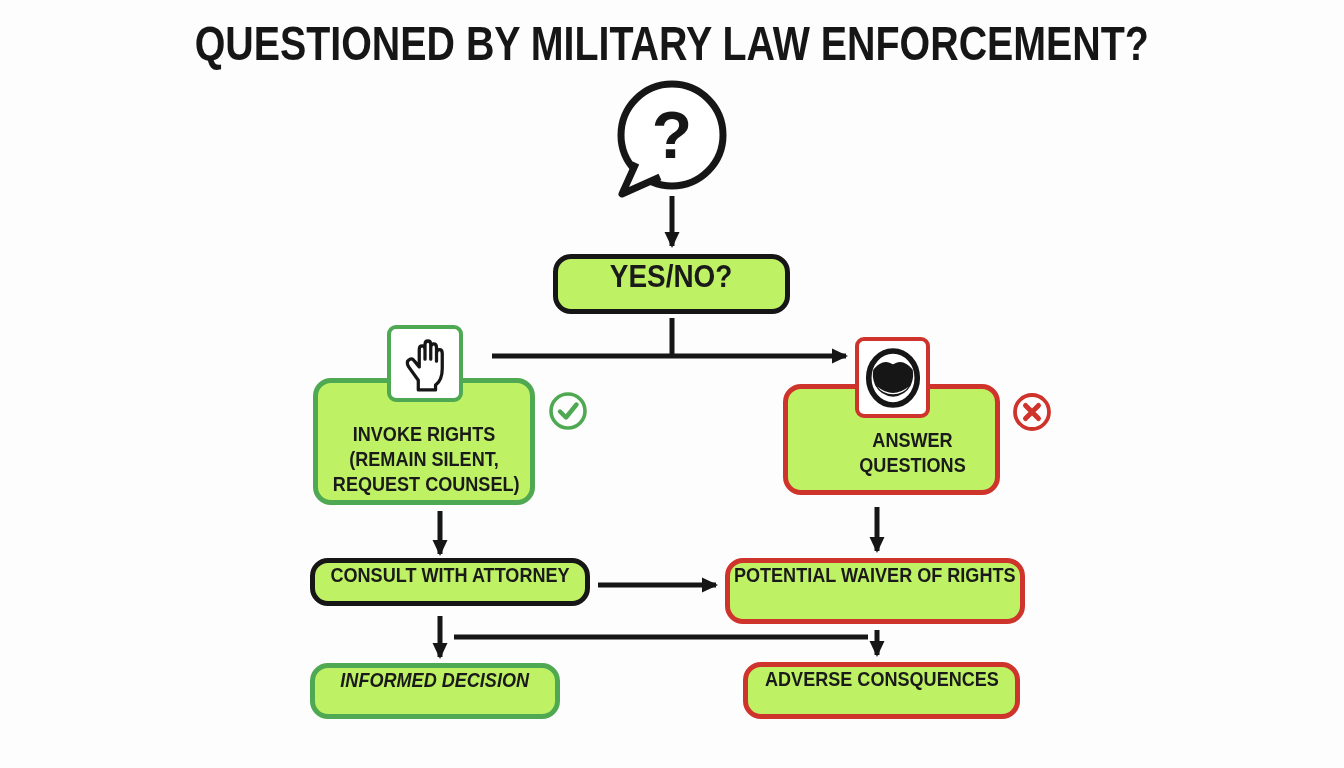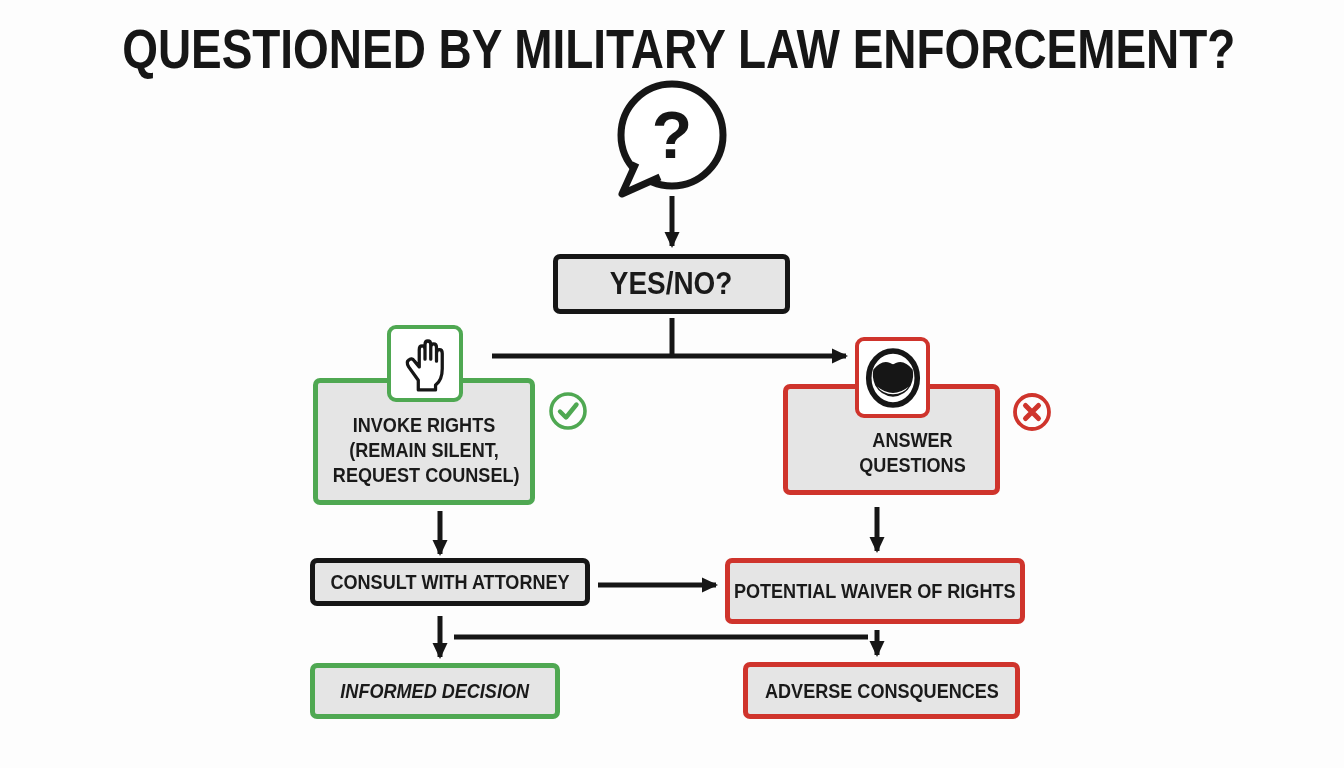--- a/index.html
+++ b/index.html
@@ -6,26 +6,26 @@
   html,body { background:#ffffff; }
   body { font-family:"Liberation Sans", sans-serif; }
   #canvas {
     position:relative; width:1344px; height:768px;
     background:#fdfdfd; overflow:hidden; color:#141414;
   }
   .layer { position:absolute; left:0; top:0; z-index:1; }
   .abs { position:absolute; }
   .title {
     top:16px; left:0; width:100%; text-align:center;
-    font-size:56px; font-weight:bold; color:#161616; z-index:2;
+    font-size:48px; font-weight:bold; color:#161616; z-index:2;
   }
   .squish { display:inline-block; transform:scaleX(0.82); transform-origin:center; white-space:nowrap; }
   .box {
-    position:absolute; display:flex; align-items:center; justify-content:center;
-    background:#e5e5e5; border-radius:7px; font-weight:bold; color:#1a1a1a;
+    position:absolute; display:flex; align-items:flex-start; justify-content:center;
+    background:#bef264; border-radius:18px; font-weight:bold; color:#1a1a1a;
     text-align:center; z-index:2;
   }
   .box .lbl { display:inline-block; transform:scaleX(0.86); transform-origin:center; white-space:nowrap; font-size:21px; }
   .border-black { border:5px solid #161616; }
   .border-green { border:5px solid #4fa852; }
   .border-red   { border:5px solid #cf342c; }
   .decision-lbl { font-size:31px; transform:scaleX(0.9); display:inline-block; white-space:nowrap; font-weight:bold; }
   .icon-box {
     position:absolute; display:flex; align-items:center; justify-content:center;
     background:#ffffff; border-radius:9px; z-index:3;
@@ -68,21 +68,21 @@
     <circle cx="64" cy="56" r="51" fill="#ffffff" stroke="#161616" stroke-width="7"></circle>
     <path d="M28,84 L14,115 L52,98" fill="#ffffff" stroke="#161616" stroke-width="7" stroke-linejoin="round"></path>
     <text x="64" y="79" text-anchor="middle" font-size="66" font-weight="bold" fill="#161616" font-family="Liberation Sans, sans-serif">?</text>
   </svg>
 
   <div class="box border-black" style="left:553px; top:254px; width:237px; height:60px;">
     <span class="decision-lbl">YES/NO?</span>
   </div>
 
   <div class="box border-green" style="left:313px; top:378px; width:222px; height:127px;">
-    <div class="stack" style="padding-bottom:13px;">
+    <div class="stack" style="padding-bottom:4px;">
       <span class="line">INVOKE RIGHTS</span>
       <span class="line">(REMAIN SILENT,</span>
       <span class="line">REQUEST COUNSEL)</span>
     </div>
   </div>
   <div class="icon-box green" style="left:387px; top:325px; width:76px; height:77px;">
     <svg width="46" height="56" viewBox="0 0 48 58">
       <path d="M17,56 L17,46 L7,32 Q4,27 7,25 Q10,22 13,26 L18,32
                L18,14 Q18,10 21,10 Q24,10 24,14 L24,24
                L24,9 Q24,5 27,5 Q30,5 30,9 L30,24

